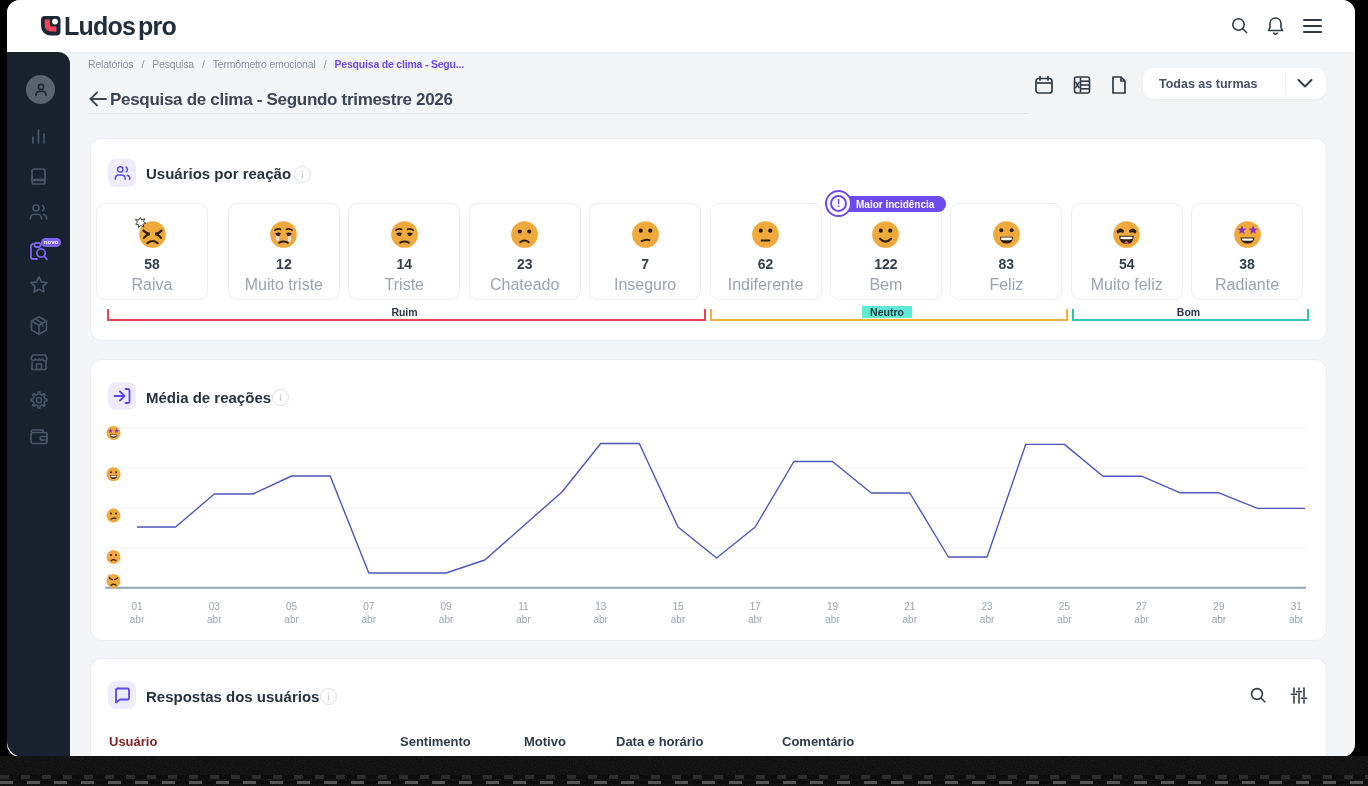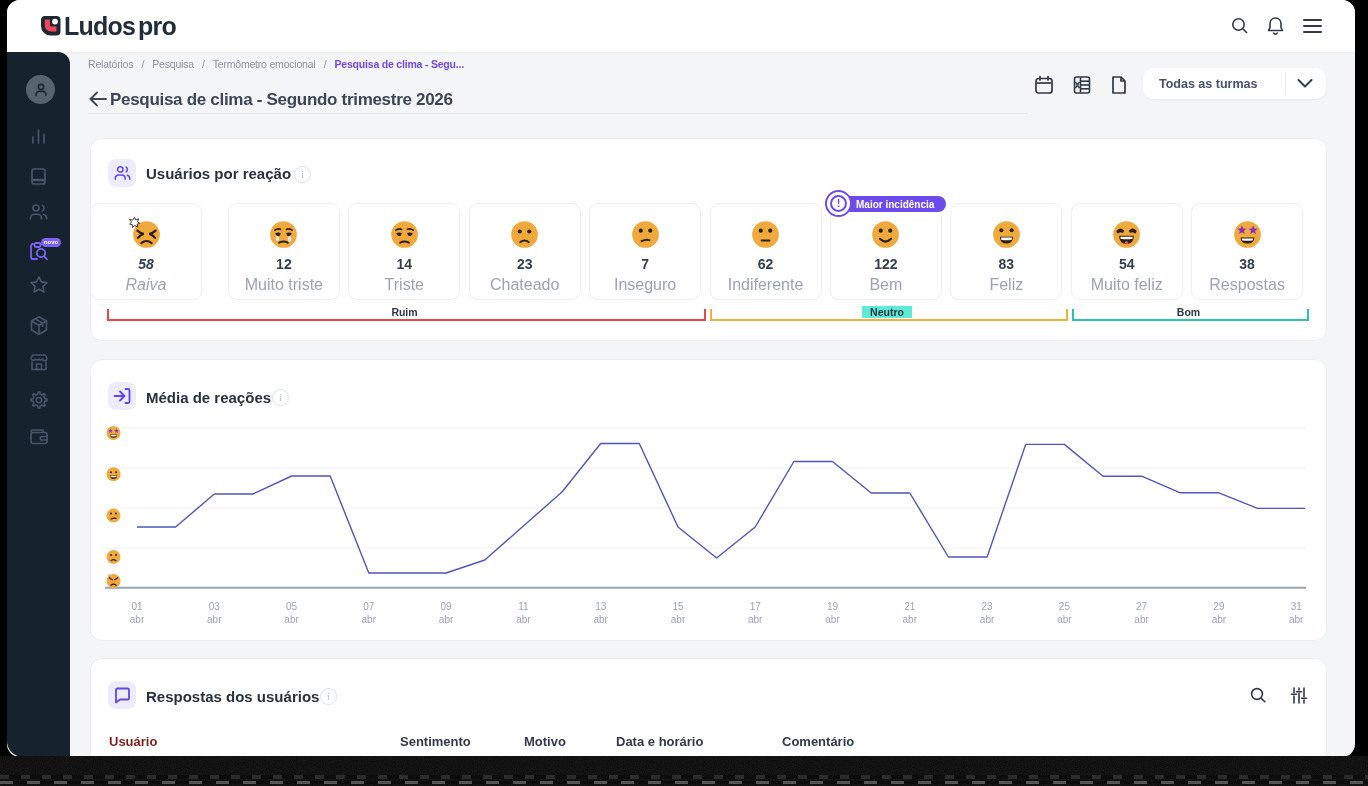--- a/index.html
+++ b/index.html
@@ -180,21 +180,21 @@
     <svg width="19" height="18" viewBox="0 0 21 20" fill="none" stroke="#5a49e8" stroke-width="1.7" stroke-linecap="round">
       <circle cx="8" cy="6" r="3"></circle>
         <path d="M2.5 17 L2.5 16 A4 4 0 0 1 6.5 12.2 L9.5 12.2 A4 4 0 0 1 13.5 16 L13.5 17"></path>
       <path d="M14.5 3.4 A3.2 3.2 0 0 1 14.5 8.8"></path>
         <path d="M15.8 12.4 A4 4 0 0 1 18.6 16.2 L18.6 17"></path>
     </svg>
   </div>
   <div class="htitle" style="left:139px;top:165px;">Usuários por reação</div>
   <div class="info" style="left:287px;top:166px;">i</div>
 
-  <div class="tile" style="left:83px;font-style:italic;">
+  <div class="tile" style="left:89px;">
     <div class="em" style="position:relative;display:flex;justify-content:center;">
         <svg class="abs" style="left:38px;top:-2px" width="11" height="11" viewBox="0 0 13 13">
           <path d="M6.5 0.5 L8 3.5 L11.5 2 L10 5.5 L12.8 7.5 L9.5 8.5 L10.5 12 L6.8 10 L4 12.5 L4 9 L0.8 8.5 L3 6 L0.5 3 L4.5 3.5 Z" fill="#fff" stroke="#2a2013" stroke-width="1"></path>
         </svg>
         <svg width="31" height="31" viewBox="0 0 36 36">
           <circle cx="18" cy="18" r="15.5" fill="#f0a93c"></circle>
           <path d="M7.5 13.5 C10 16 12.5 17 14.8 17.3 C12.5 17.8 10 19.5 8 22" fill="none" stroke="#2a2013" stroke-width="2.5" stroke-linecap="round"></path>
           <path d="M28.5 13.5 C26 16 23.5 17 21.2 17.3 C23.5 17.8 26 19.5 28 22" fill="none" stroke="#2a2013" stroke-width="2.5" stroke-linecap="round"></path>
           <path d="M12 28 Q18 23 24 28" fill="none" stroke="#2a2013" stroke-width="2.4" stroke-linecap="round"></path>
         </svg>
@@ -311,21 +311,21 @@
     <div class="em" style="position:relative;display:flex;justify-content:center;">
         <svg width="31" height="31" viewBox="0 0 36 36">
           <circle cx="18" cy="18" r="15.5" fill="#f0a93c"></circle>
           <polygon points="11.5 7.4, 12.9 11.1, 16.8 11.3, 13.8 13.7, 14.8 17.5, 11.5 15.4, 8.2 17.5, 9.2 13.7, 6.2 11.3, 10.1 11.1" fill="#8b2fc9"></polygon>
           <polygon points="24.5 7.4, 25.9 11.1, 29.8 11.3, 26.8 13.7, 27.8 17.5, 24.5 15.4, 21.2 17.5, 22.2 13.7, 19.2 11.3, 23.1 11.1" fill="#8b2fc9"></polygon>
           <path d="M10 21.5 L26 21.5 Q26 28.5 18 28.5 Q10 28.5 10 21.5 Z" fill="#2a2013"></path>
           <path d="M11.5 22.5 L24.5 22.5 L24.5 24.8 Q18 26 11.5 24.8 Z" fill="#fff"></path>
         </svg>
       </div>
     <div class="num">38</div>
-    <div class="lbl">Respostas</div>
+    <div class="lbl">Radiante</div>
   </div>
 
   <div class="bracket" style="left:100px;top:309px;width:595px;border-color:#e4484e;"></div>
   <div class="blabel" style="left:100px;top:306px;width:595px;"><span style="background:#fff;padding:0 8px;">Ruim</span></div>
   <div class="bracket" style="left:703px;top:309px;width:354px;border-color:#edb041;"></div>
   <div class="blabel" style="left:703px;top:306px;width:354px;"><span style="background:#5eead4;padding:0 8px;">Neutro</span></div>
   <div class="bracket" style="left:1065px;top:309px;width:233px;border-color:#2ec4ae;"></div>
   <div class="blabel" style="left:1065px;top:306px;width:233px;"><span style="background:#fff;padding:0 8px;">Bom</span></div>
 
   <div class="card" style="top:359px;height:282px;"></div>

